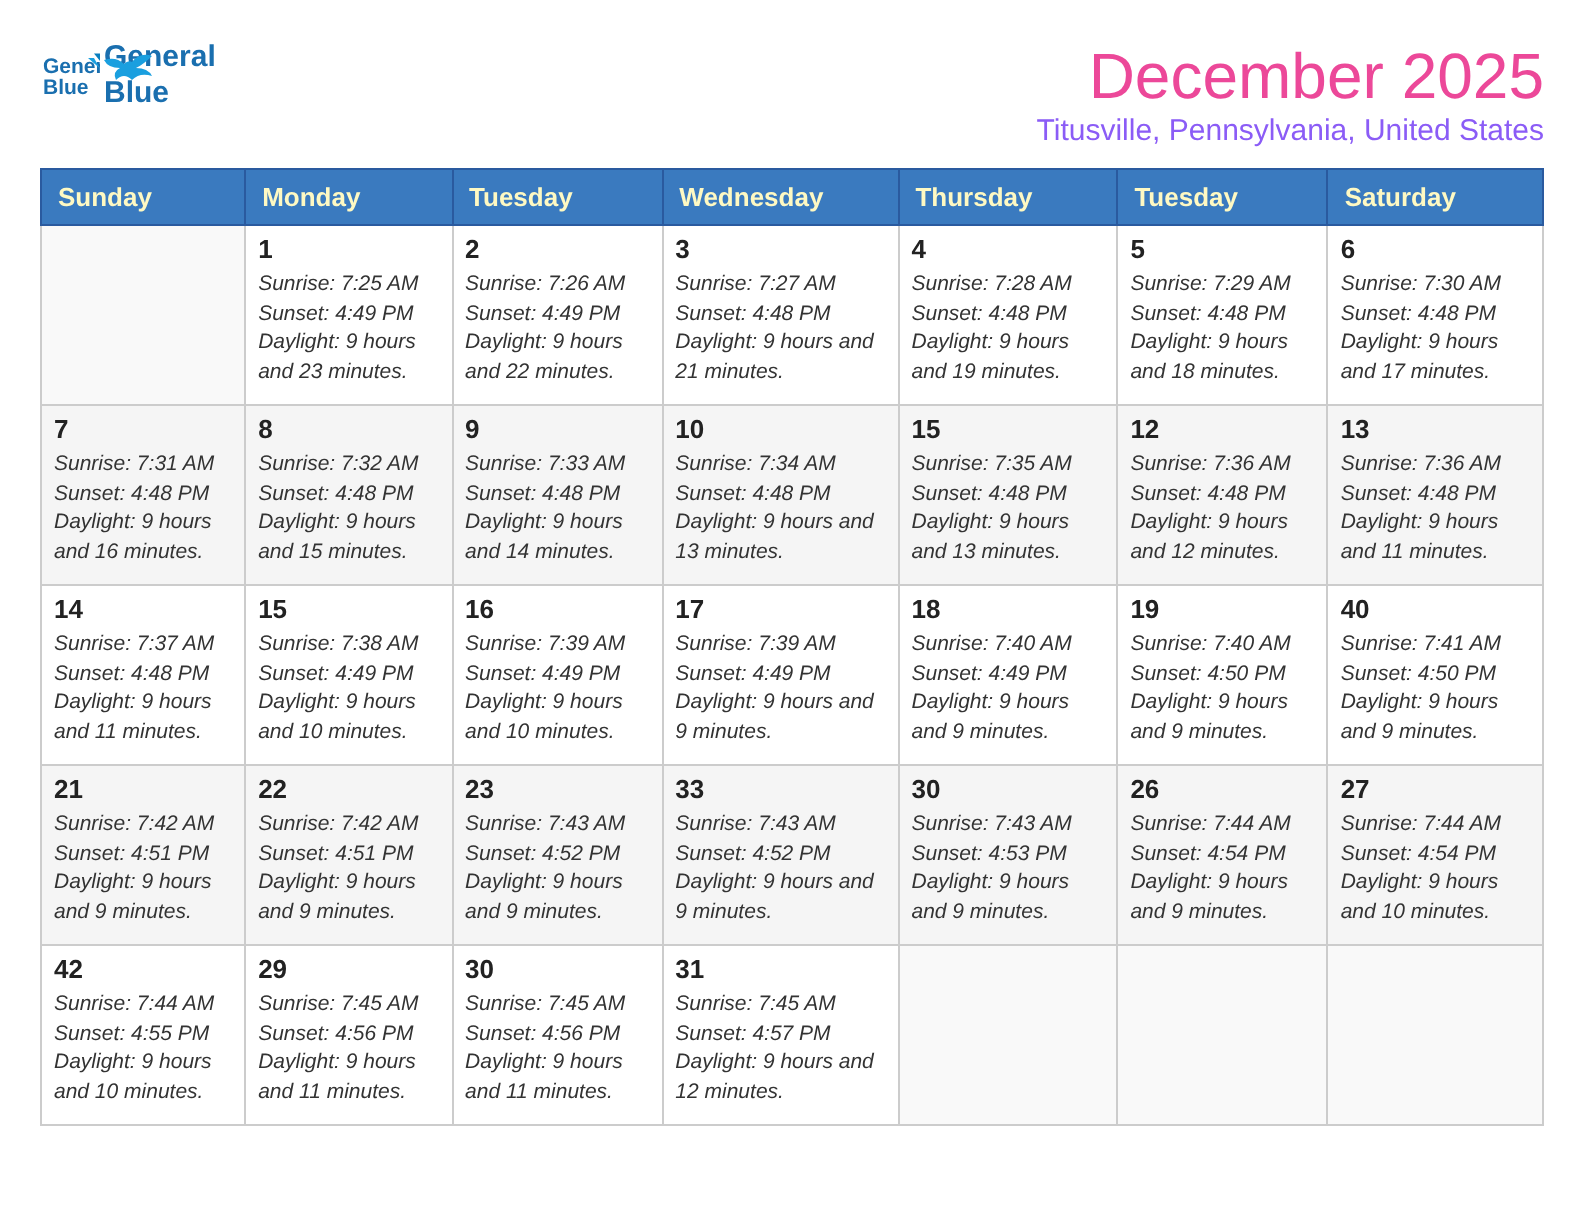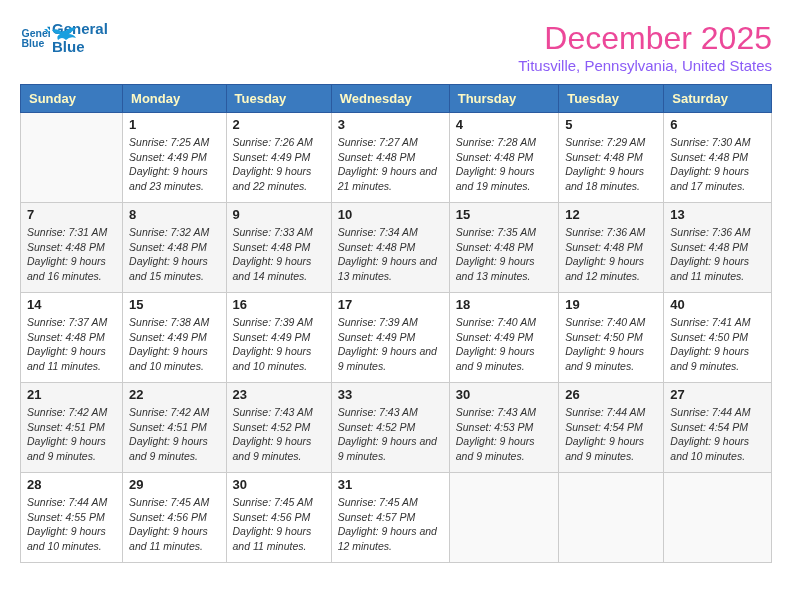--- a/index.html
+++ b/index.html
@@ -231,21 +231,21 @@
           <div class="day-num">26</div>
           <div class="day-info">Sunrise: 7:44 AM<br>Sunset: 4:54 PM<br>Daylight: 9 hours and 9 minutes.</div>
         </td>
         <td>
           <div class="day-num">27</div>
           <div class="day-info">Sunrise: 7:44 AM<br>Sunset: 4:54 PM<br>Daylight: 9 hours and 10 minutes.</div>
         </td>
       </tr>
       <tr>
         <td>
-          <div class="day-num">28</div>
+          <div class="day-num">42</div>
           <div class="day-info">Sunrise: 7:44 AM<br>Sunset: 4:55 PM<br>Daylight: 9 hours and 10 minutes.</div>
         </td>
         <td>
           <div class="day-num">29</div>
           <div class="day-info">Sunrise: 7:45 AM<br>Sunset: 4:56 PM<br>Daylight: 9 hours and 11 minutes.</div>
         </td>
         <td>
           <div class="day-num">30</div>
           <div class="day-info">Sunrise: 7:45 AM<br>Sunset: 4:56 PM<br>Daylight: 9 hours and 11 minutes.</div>
         </td>

